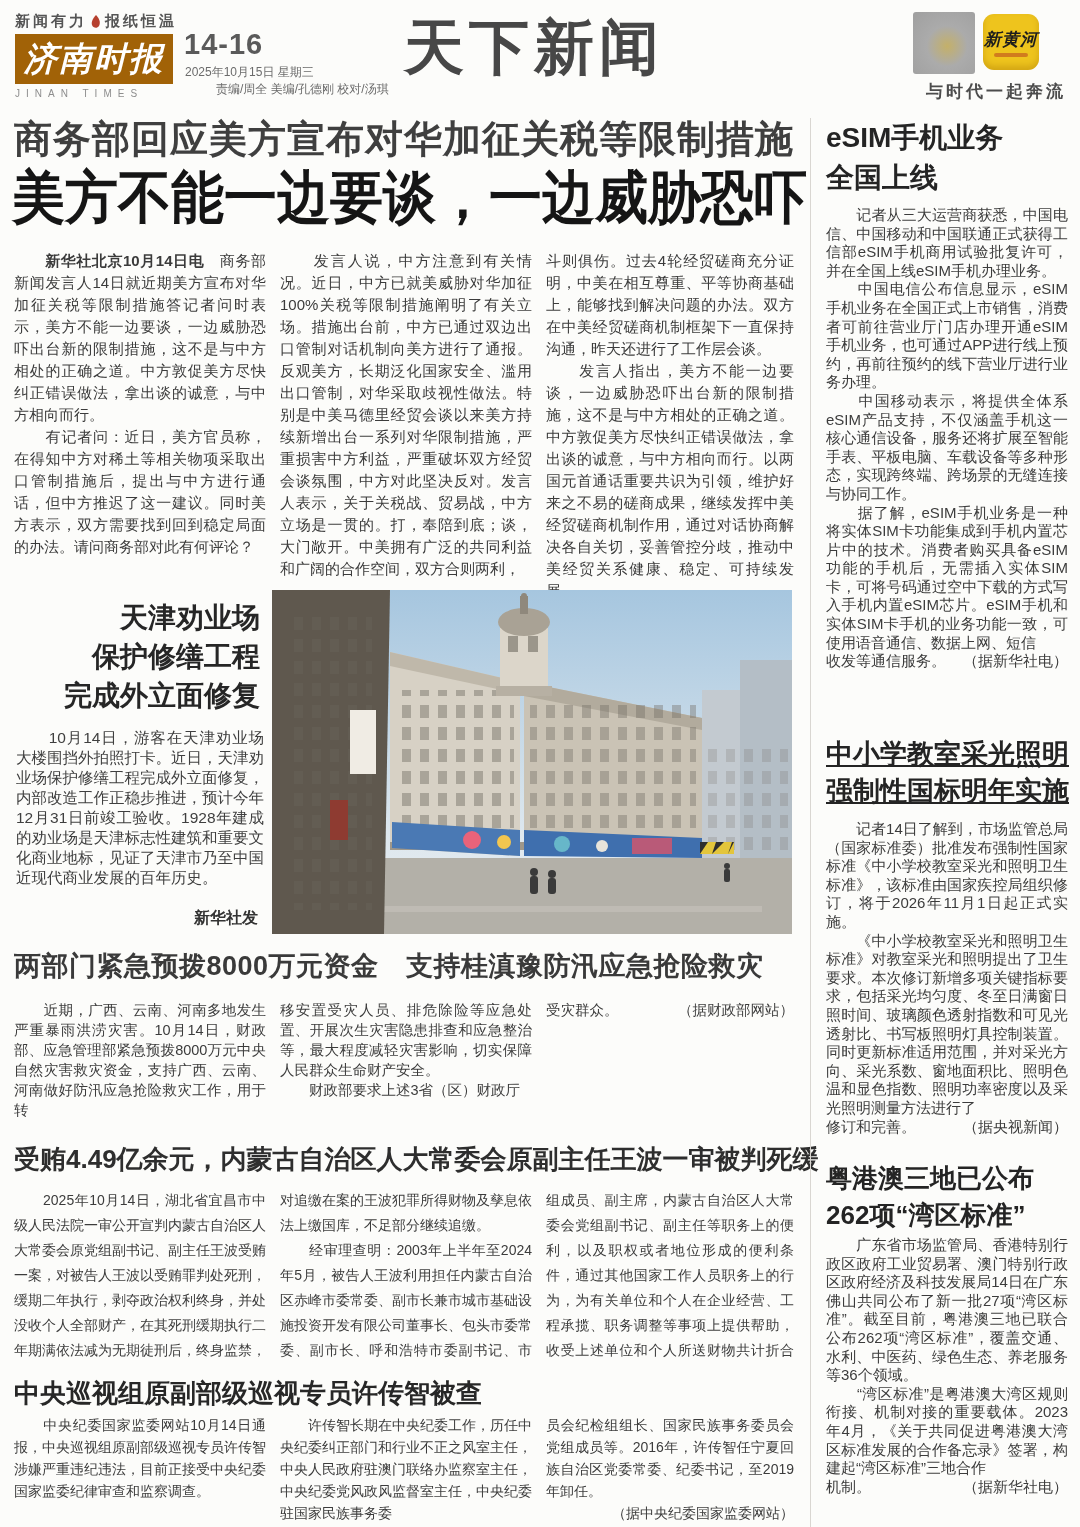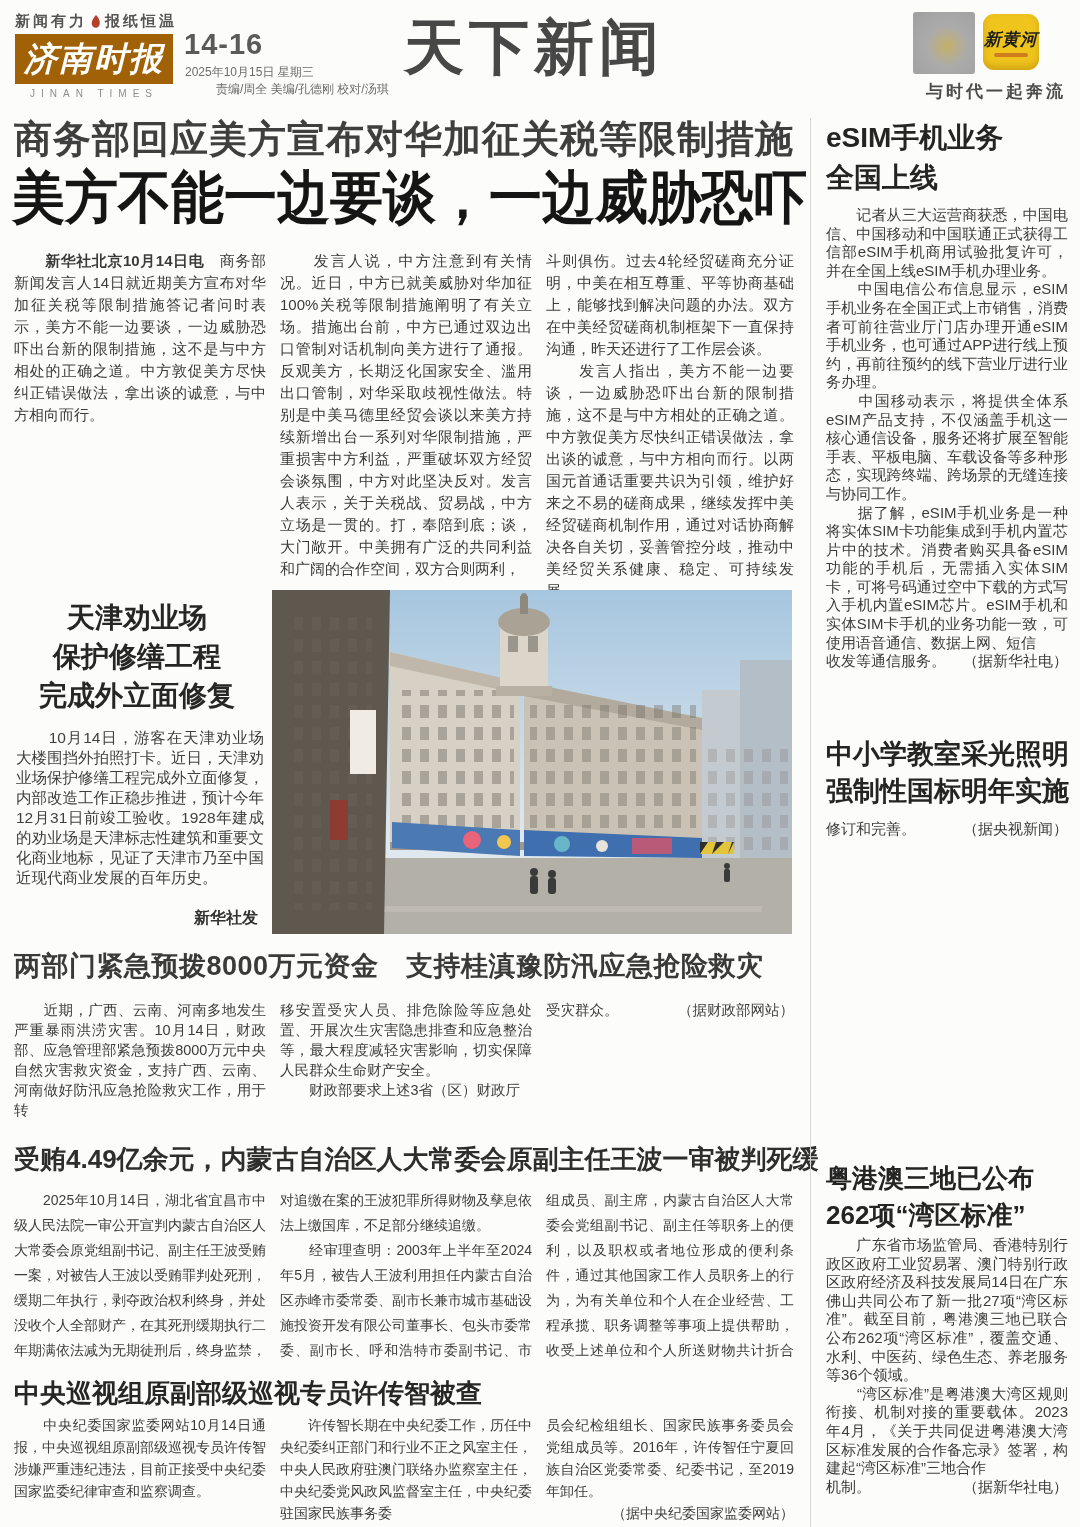--- a/index.html
+++ b/index.html
@@ -13,42 +13,42 @@
   .serif{font-family:Liberation Sans, sans-serif;}
   .jt{text-align:justify;text-justify:inter-character;}
   .pre{white-space:pre-line;}
 
   
   .tagline{left:15px;top:12px;font-size:15px;letter-spacing:3px;color:#555;font-weight:600;display:flex;align-items:center;gap:2px;}
   .tagline .swoosh{display:inline-block;width:14px;height:16px;}
   .logo-box{left:15px;top:34px;width:158px;height:50px;background:#a16207;color:#fff;
     font-family:"Liberation Serif",serif;font-weight:700;font-style:italic;font-size:33px;
     line-height:50px;text-align:center;letter-spacing:2px;}
-  .logo-en{left:15px;top:88px;width:158px;text-align:center;font-size:10px;letter-spacing:6px;color:#8d8d8d;}
+  .logo-en{left:15px;top:88px;width:158px;text-align:left;font-size:10px;letter-spacing:6px;color:#8d8d8d;}
   .page-range{left:184px;top:28px;font-size:29px;font-weight:700;color:#5a5a5a;letter-spacing:1px;}
   .date-line{left:185px;top:64px;font-size:12px;color:#6b6b6b;}
   .staff-line{left:185px;top:81px;font-size:12px;color:#6b6b6b;margin-left:31px;}
   .section-title{left:404px;top:8px;font-size:60px;font-weight:900;color:#474747;letter-spacing:5px;}
   .qr{left:913px;top:12px;width:62px;height:62px;border-radius:3px;
     background:radial-gradient(circle at 55% 55%, #c4b069 0%, #ababab 42%, #9f9f9f 100%);}
   .app-icon{left:983px;top:14px;width:56px;height:56px;border-radius:11px;background:#eec41d;
     box-shadow:inset 0 -4px 6px rgba(160,110,0,.35);display:flex;flex-direction:column;align-items:center;justify-content:center;}
   .app-icon .cal{font-family:"Liberation Serif",serif;font-weight:900;font-style:italic;font-size:17px;color:#1d1d1d;letter-spacing:1px;}
   .app-icon .sub{margin-top:2px;width:34px;height:4px;background:#c96a1e;border-radius:2px;opacity:.8;}
   .slogan{right:14px;top:80px;font-size:17px;font-weight:800;color:#4c4c4c;letter-spacing:3px;}
 
   
   .kicker{left:14px;top:114px;width:790px;font-size:38px;font-weight:700;color:#3f3f3f;letter-spacing:1px;white-space:nowrap;}
   .headline{left:12px;top:160px;width:790px;font-size:53px;font-weight:900;color:#151515;letter-spacing:0;white-space:nowrap;transform:scaleY(1.08);transform-origin:top left;}
   .lead-col{top:250px;width:252px;height:340px;overflow:hidden;font-size:15px;line-height:22px;color:#3b3b3b;}
   .lc1{left:14px;} .lc2{left:280px;} .lc3{left:546px;width:248px;}
   .bold{font-weight:700;}
 
   
-  .cap-title{left:14px;top:598px;width:250px;text-align:center;font-size:28px;font-weight:800;line-height:39px;color:#262626;padding-right:4px;box-sizing:border-box;}
+  .cap-title{left:14px;top:598px;width:250px;text-align:right;font-size:28px;font-weight:800;line-height:39px;color:#262626;padding-right:4px;box-sizing:border-box;}
   .cap-body{left:16px;top:728px;width:248px;font-size:15.5px;line-height:20px;color:#3f3f3f;}
   .cap-credit{left:14px;top:908px;width:244px;text-align:right;font-size:16px;font-weight:700;color:#333;}
   .photo{left:272px;top:590px;width:520px;height:344px;overflow:hidden;background:#cfd8de;}
 
   
   .h2{left:14px;white-space:nowrap;font-weight:700;}
   .h2-flood{top:948px;font-size:27px;color:#3a3a3a;letter-spacing:.5px;}
   .h2-wang{top:1142px;font-size:26px;color:#2e2e2e;}
   .h2-xu{top:1376px;font-size:26px;color:#272727;}
 
@@ -58,21 +58,21 @@
   .flood-col{top:1000px;height:136px;}
   .wang-col{top:1188px;height:180px;font-size:14px;line-height:25px;}
   .xu-col{top:1414px;height:113px;font-size:14px;line-height:22px;}
   .srcline{display:flex;justify-content:space-between;}
   .srcline.right{justify-content:flex-end;}
 
   
   .vrule{left:810px;top:118px;width:1px;height:1409px;background:#d9d6d1;}
   .sb-title{left:826px;width:246px;font-weight:800;color:#242424;white-space:pre-line;}
   .t-esim{top:118px;font-size:28px;line-height:40px;}
-  .t-class{top:736px;font-size:27px;line-height:37px;}
+  .t-class{top:736px;font-size:27px;line-height:37px;text-decoration:underline;}
   .t-gba{top:1160px;font-size:26px;line-height:37px;}
   .sb-body{left:826px;width:242px;font-size:15px;line-height:18.6px;color:#3c3c3c;}
   .b-esim{top:206px;height:510px;}
   .b-class{top:820px;height:336px;}
   .b-gba{top:1236px;height:286px;}
 </style>
 </head>
 <body>
 
 <div class="abs tagline">
@@ -95,20 +95,21 @@
   <span class="cal">新黄河</span>
   <span class="sub"></span>
 </div>
 <div class="abs slogan">与时代一起奔流</div>
 
 <div class="abs kicker">商务部回应美方宣布对华加征关税等限制措施</div>
 <div class="abs headline">美方不能一边要谈，一边威胁恐吓</div>
 
 <div class="abs lead-col lc1 serif jt">
   <span class="bold">　　新华社北京10月14日电</span><span class="pre">　商务部新闻发言人14日就近期美方宣布对华加征关税等限制措施答记者问时表示，美方不能一边要谈，一边威胁恐吓出台新的限制措施，这不是与中方相处的正确之道。中方敦促美方尽快纠正错误做法，拿出谈的诚意，与中方相向而行。</span>
+  <div class="pre">　　有记者问：近日，美方官员称，在得知中方对稀土等相关物项采取出口管制措施后，提出与中方进行通话，但中方推迟了这一建议。同时美方表示，双方需要找到回到稳定局面的办法。请问商务部对此有何评论？</div>
 </div>
 <div class="abs lead-col lc2 serif jt pre">　　发言人说，中方注意到有关情况。近日，中方已就美威胁对华加征100%关税等限制措施阐明了有关立场。措施出台前，中方已通过双边出口管制对话机制向美方进行了通报。反观美方，长期泛化国家安全、滥用出口管制，对华采取歧视性做法。特别是中美马德里经贸会谈以来美方持续新增出台一系列对华限制措施，严重损害中方利益，严重破坏双方经贸会谈氛围，中方对此坚决反对。发言人表示，关于关税战、贸易战，中方立场是一贯的。打，奉陪到底；谈，大门敞开。中美拥有广泛的共同利益和广阔的合作空间，双方合则两利，</div>
 <div class="abs lead-col lc3 serif jt pre">斗则俱伤。过去4轮经贸磋商充分证明，中美在相互尊重、平等协商基础上，能够找到解决问题的办法。双方在中美经贸磋商机制框架下一直保持沟通，昨天还进行了工作层会谈。
 　　发言人指出，美方不能一边要谈，一边威胁恐吓出台新的限制措施，这不是与中方相处的正确之道。中方敦促美方尽快纠正错误做法，拿出谈的诚意，与中方相向而行。以两国元首通话重要共识为引领，维护好来之不易的磋商成果，继续发挥中美经贸磋商机制作用，通过对话协商解决各自关切，妥善管控分歧，推动中美经贸关系健康、稳定、可持续发展。</div>
 
 <div class="abs cap-title">
   <div>天津劝业场</div>
   <div>保护修缮工程</div>
   <div>完成外立面修复</div>
 </div>
@@ -225,20 +226,22 @@
 　　据了解，eSIM手机业务是一种将实体SIM卡功能集成到手机内置芯片中的技术。消费者购买具备eSIM功能的手机后，无需插入实体SIM卡，可将号码通过空中下载的方式写入手机内置eSIM芯片。eSIM手机和实体SIM卡手机的业务功能一致，可使用语音通信、数据上网、短信</span>
   <div class="srcline">
     <span>收发等通信服务。</span>
     <span>（据新华社电）</span>
   </div>
 </div>
 
 <div class="abs sb-title t-class">中小学教室采光照明
 强制性国标明年实施</div>
 <div class="abs sb-body b-class serif jt">
+  <span class="pre">　　记者14日了解到，市场监管总局（国家标准委）批准发布强制性国家标准《中小学校教室采光和照明卫生标准》，该标准由国家疾控局组织修订，将于2026年11月1日起正式实施。
+　　《中小学校教室采光和照明卫生标准》对教室采光和照明提出了卫生要求。本次修订新增多项关键指标要求，包括采光均匀度、冬至日满窗日照时间、玻璃颜色透射指数和可见光透射比、书写板照明灯具控制装置。同时更新标准适用范围，并对采光方向、采光系数、窗地面积比、照明色温和显色指数、照明功率密度以及采光照明测量方法进行了</span>
   <div class="srcline">
     <span>修订和完善。</span>
     <span>（据央视新闻）</span>
   </div>
 </div>
 
 <div class="abs sb-title t-gba">粤港澳三地已公布
 262项“湾区标准”</div>
 <div class="abs sb-body b-gba serif jt">
   <span class="pre">　　广东省市场监管局、香港特别行政区政府工业贸易署、澳门特别行政区政府经济及科技发展局14日在广东佛山共同公布了新一批27项“湾区标准”。截至目前，粤港澳三地已联合公布262项“湾区标准”，覆盖交通、水利、中医药、绿色生态、养老服务等36个领域。

